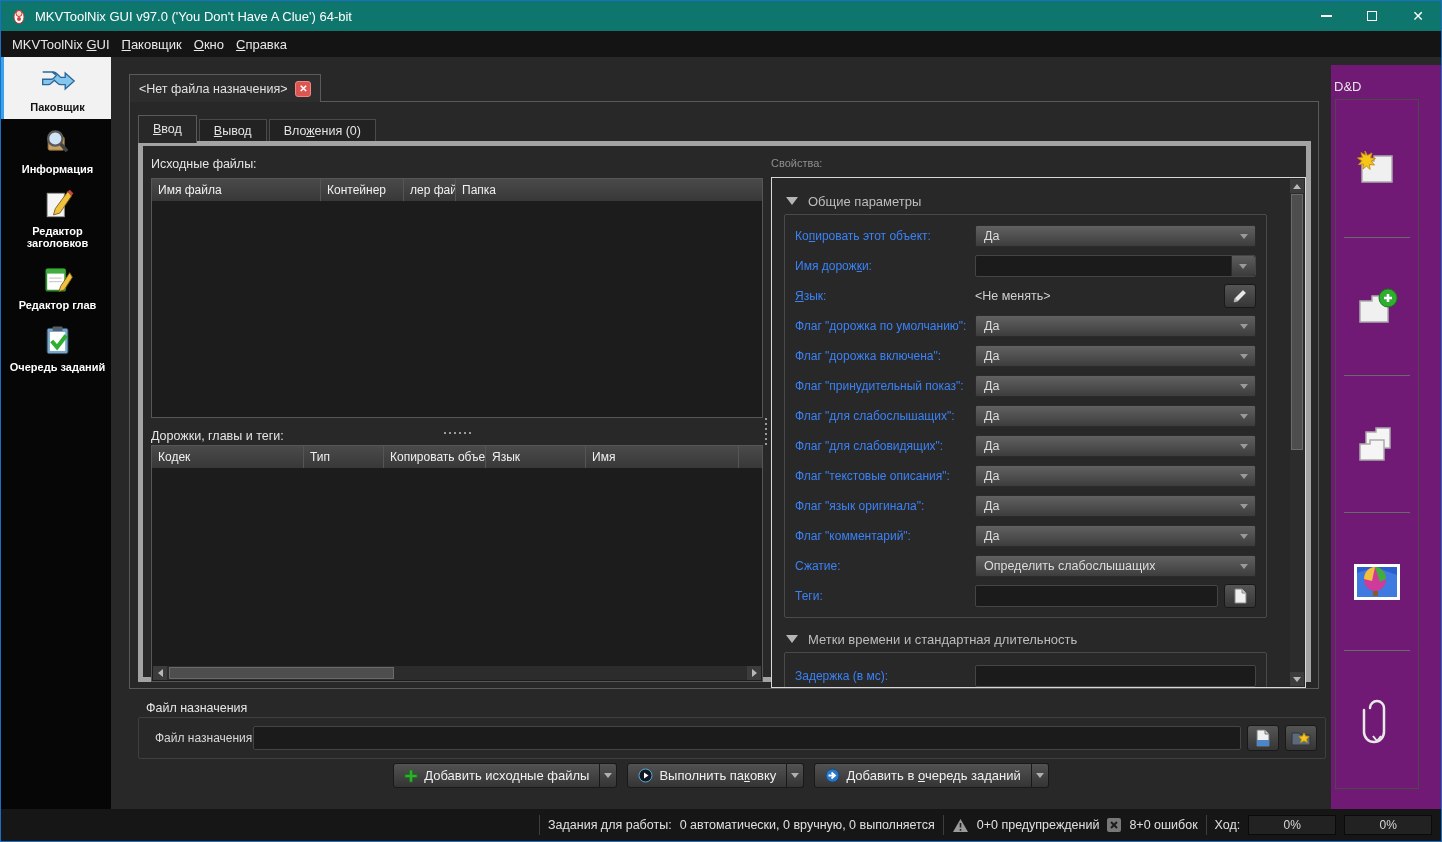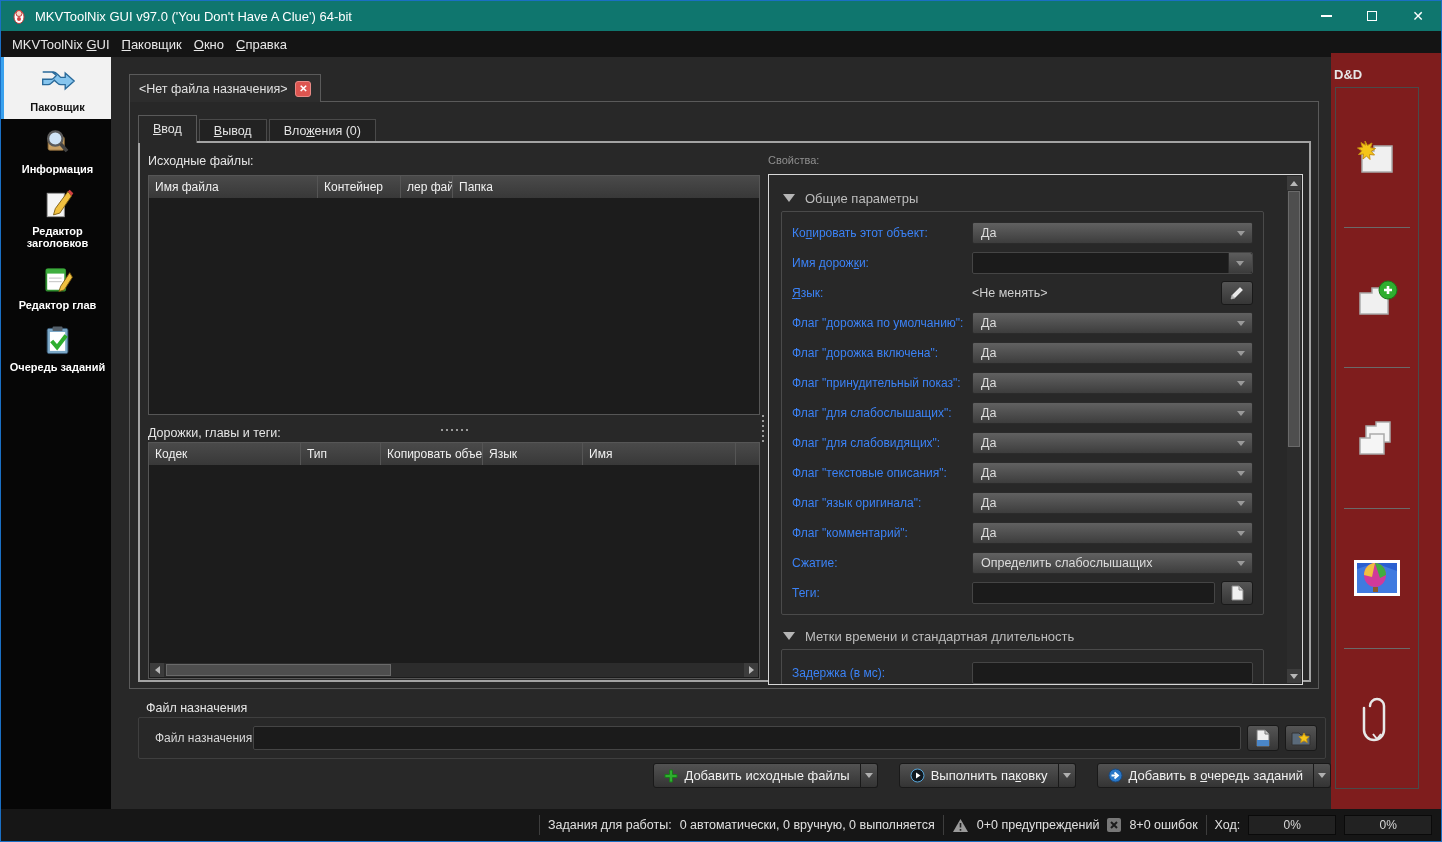--- a/index.html
+++ b/index.html
@@ -41,21 +41,21 @@
               color:#fff; font-size:10px; font-weight:bold; display:flex; align-items:center;
               justify-content:center; line-height:1; }
   .filetab-pane { position:absolute; left:18px; top:44px; right:12px; height:588px;
                   border:1px solid #5a5a5a; background:#282828; }
 
   .subtabs { position:absolute; left:8px; top:13px; display:flex; align-items:flex-end; }
   .subtab { background:#222; border:1px solid #4a4a4a; border-bottom:none; color:#e4e4e4;
             font-size:12.5px; padding:4px 14px 5px; margin-right:2px; }
   .subtab.active { background:#282828; border-color:#5a5a5a; padding:6px 14px 7px; position:relative; z-index:2; }
   .subtab-pane { position:absolute; left:8px; top:39px; right:7px; bottom:6px;
-                 border:2px solid #a3a3a3; background:#282828; }
+                 border:5px solid #a3a3a3; background:#282828; }
 
   
   .left-col { position:absolute; left:8px; top:11px; width:612px; bottom:4px; }
   .sec-label { color:#e6e6e6; font-size:12.5px; height:16px; }
   .tbl { position:absolute; left:0; right:0; border:1px solid #565656; background:#1c1c1c; }
   .tbl-src { top:21px; height:240px; }
   .tbl-trk { top:288px; height:237px; }
   .thead { display:flex; height:22px; background:linear-gradient(#4a4a4a,#383838); }
   .th { color:#f0f0f0; font-size:12px; padding:4px 0 0 6px; border-right:1px solid #555;
         overflow:hidden; white-space:nowrap; }
@@ -103,31 +103,31 @@
 
   
   .dest-label { position:absolute; left:35px; top:644px; color:#e6e6e6; font-size:12.5px; }
   .dest-group { position:absolute; left:27px; top:660px; width:1188px; height:42px; border:1px solid #3f3f3f; border-radius:2px; }
   .dest-row { display:flex; align-items:center; height:100%; padding:0 8px 0 16px; }
   .dest-row .plabel { width:98px; color:#d8d8d8; }
   .dest-input { flex:1; height:24px; background:#1b1b1b; border:1px solid #454545; border-radius:2px; }
   .iconbtn.dest { width:32px; height:26px; }
 
   
-  .actions { position:absolute; left:0; right:0; top:706px; height:26px; display:flex; justify-content:flex-end; gap:21px; }
+  .actions { position:absolute; left:0; right:0; top:706px; height:26px; display:flex; justify-content:center; gap:10px; }
   .splitbtn { display:flex; height:25px; }
   .sb-main { display:flex; align-items:center; gap:6px; padding:0 10px;
              background:linear-gradient(#525252,#343434); border:1px solid #191919;
              border-radius:3px 0 0 3px; color:#f0f0f0; font-size:13px; }
   .sb-arrow { width:17px; background:linear-gradient(#525252,#343434); border:1px solid #191919;
               border-left:none; border-radius:0 3px 3px 0; display:flex; align-items:center; justify-content:center; }
   .sb-arrow .tri-d { border-left-width:4px; border-right-width:4px; border-top-width:5px; border-top-color:#b0b0b0; }
 
   
-  .dndbar { position:absolute; right:0; top:52px; width:110px; bottom:32px; background:#7f1d1d;font-weight:bold; }
+  .dndbar { position:absolute; right:0; top:64px; width:110px; bottom:32px; background:#701a75; }
   .dnd-label { position:absolute; left:3px; top:14px; color:#e6e6e6; font-size:13px; }
   .dnd-box { position:absolute; left:4px; top:34px; width:84px; bottom:20px; border:1px solid #4a4a4a;
              display:flex; flex-direction:column; }
   .dnd-cell { flex:1; display:flex; align-items:center; justify-content:center; }
   .dnd-sep { height:1px; background:#6a6a6a; margin:0 8px; }
 
   
   .statusbar { position:absolute; left:0; right:0; bottom:0; height:32px; background:#161616;
                display:flex; align-items:center; gap:8px; padding-left:538px; color:#e0e0e0; font-size:12.5px; }
   .ssep { width:1px; height:20px; background:#3d3d3d; flex:none; }

